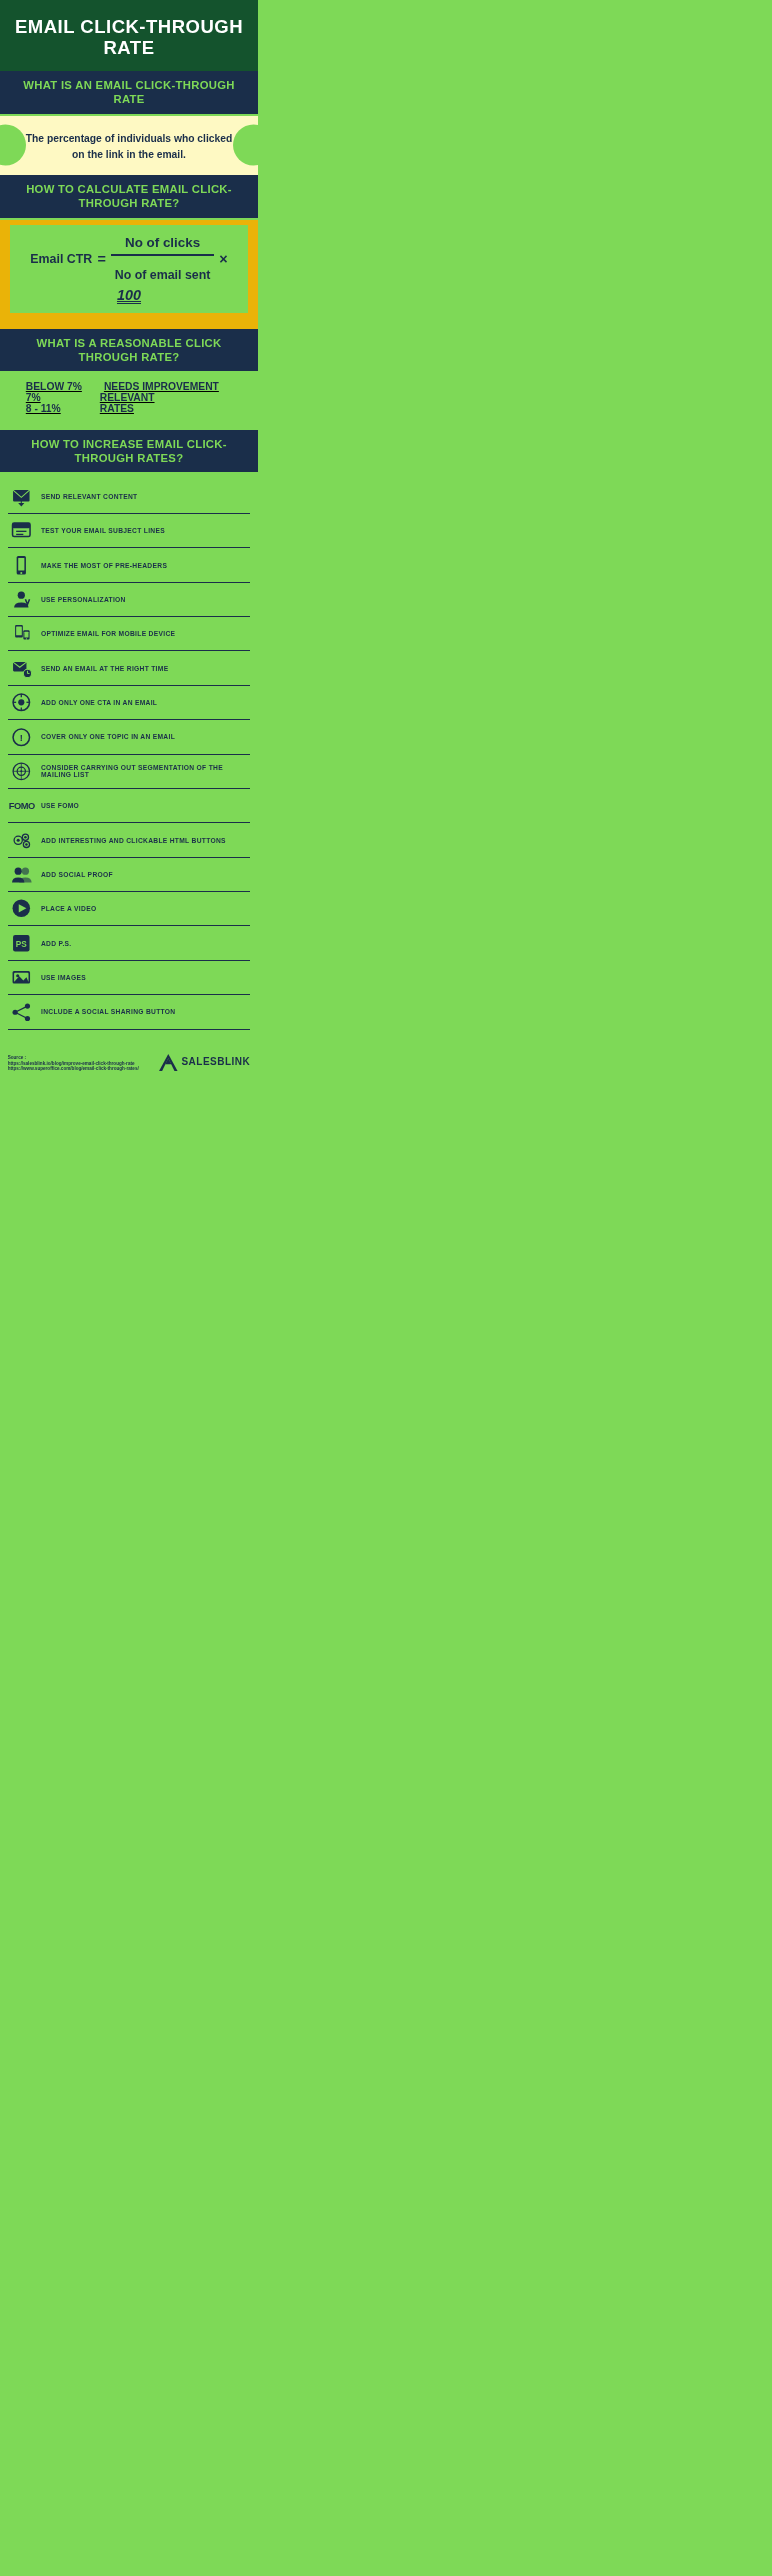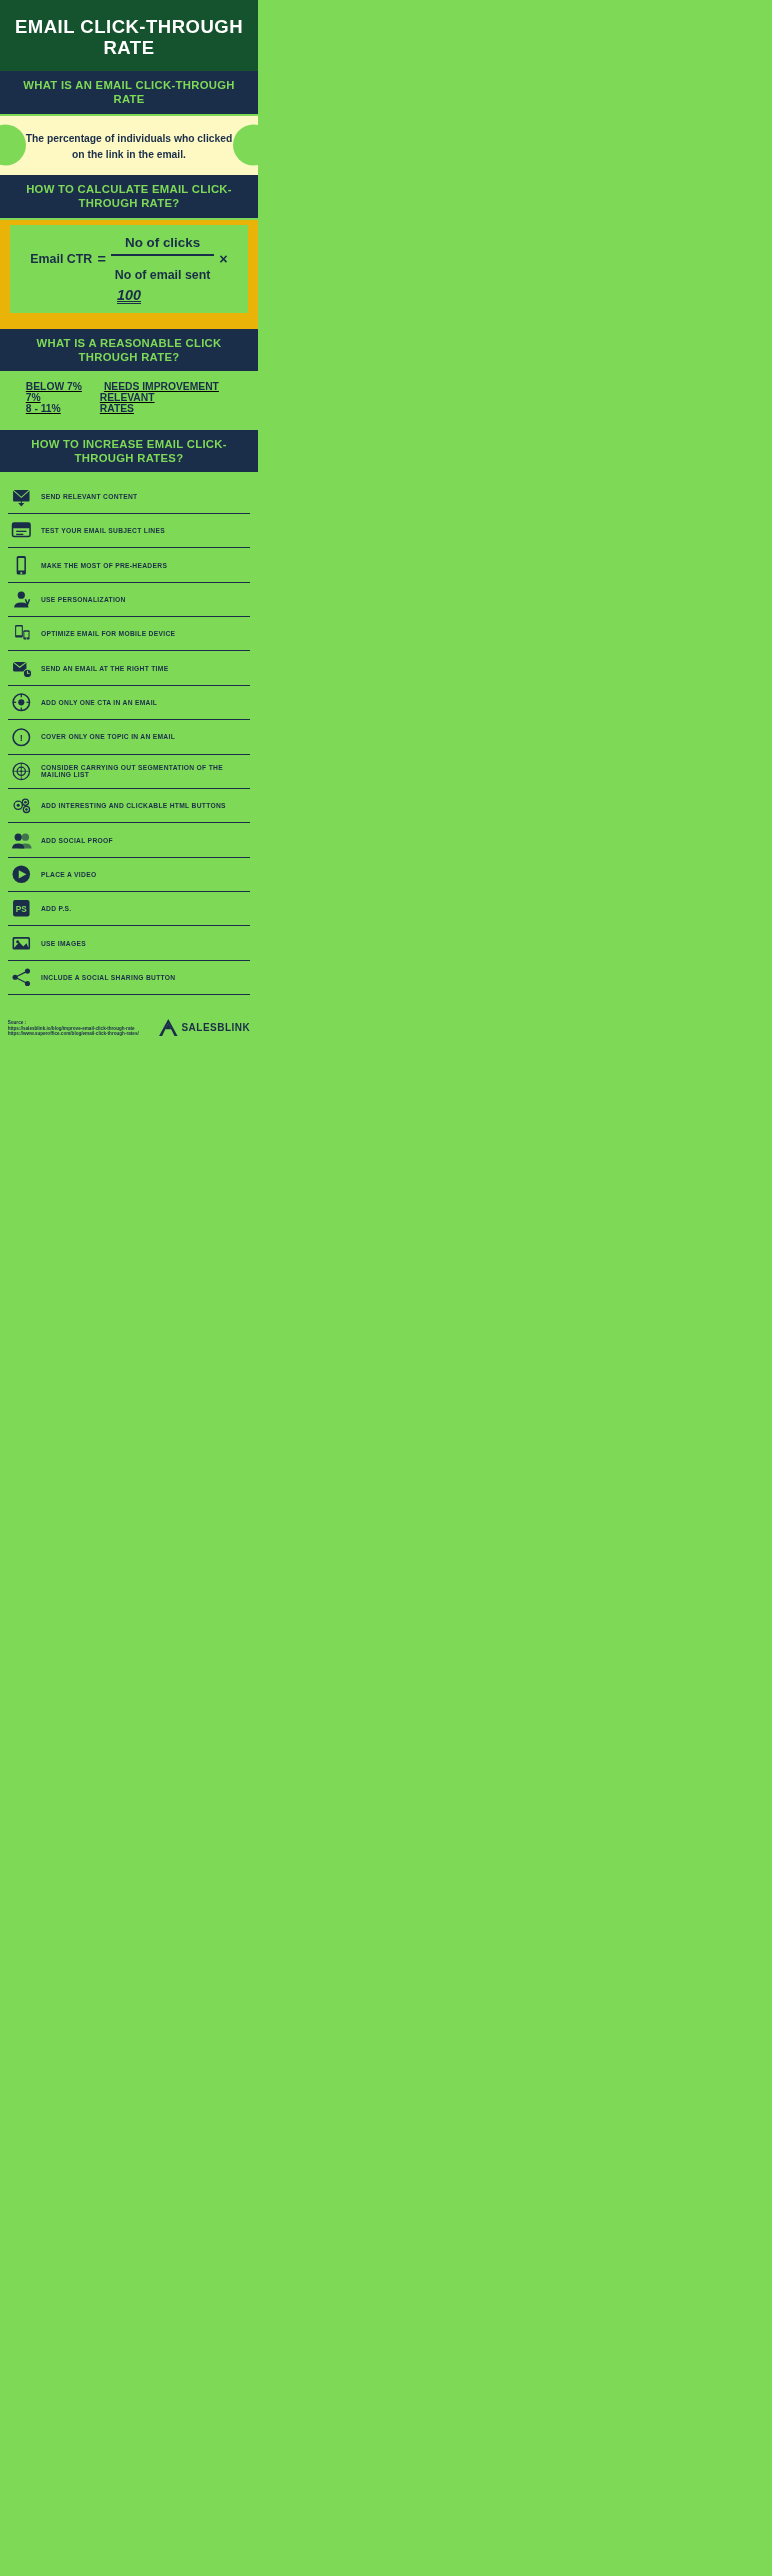--- a/index.html
+++ b/index.html
@@ -409,20 +409,26 @@
           <circle cx="20" cy="20" r="16" fill="none" stroke="#1a2e4a" stroke-width="2.5"></circle>
           <circle cx="20" cy="20" r="8" fill="none" stroke="#1a2e4a" stroke-width="2.5"></circle>
           <circle cx="20" cy="20" r="2" fill="#1a2e4a"></circle>
           <line x1="20" y1="4" x2="20" y2="36" stroke="#1a2e4a" stroke-width="1.5"></line>
           <line x1="4" y1="20" x2="36" y2="20" stroke="#1a2e4a" stroke-width="1.5"></line>
         </svg>
       </div>
       <span class="tip-text">CONSIDER CARRYING OUT SEGMENTATION OF THE MAILING LIST</span>
     </div>
 
+    <div class="tip-row">
+      <div class="tip-icon">
+        <span style="color:#1a2e4a; font-size:9.3px; font-weight:900; font-family:'Arial Black',Arial; letter-spacing:-0.5px;">FOMO</span>
+      </div>
+      <span class="tip-text">USE FOMO</span>
+    </div>
 
     <div class="tip-row">
       <div class="tip-icon">
         <svg width="20.6" height="20.6" viewBox="0 0 40 40">
           <circle cx="14" cy="20" r="8" fill="none" stroke="#1a2e4a" stroke-width="2.5"></circle>
           <circle cx="14" cy="20" r="3" fill="#1a2e4a"></circle>
           <circle cx="28" cy="14" r="6" fill="none" stroke="#1a2e4a" stroke-width="2.5"></circle>
           <circle cx="28" cy="14" r="2.5" fill="#1a2e4a"></circle>
           <circle cx="30" cy="28" r="6" fill="none" stroke="#1a2e4a" stroke-width="2.5"></circle>
           <circle cx="30" cy="28" r="2.5" fill="#1a2e4a"></circle>

